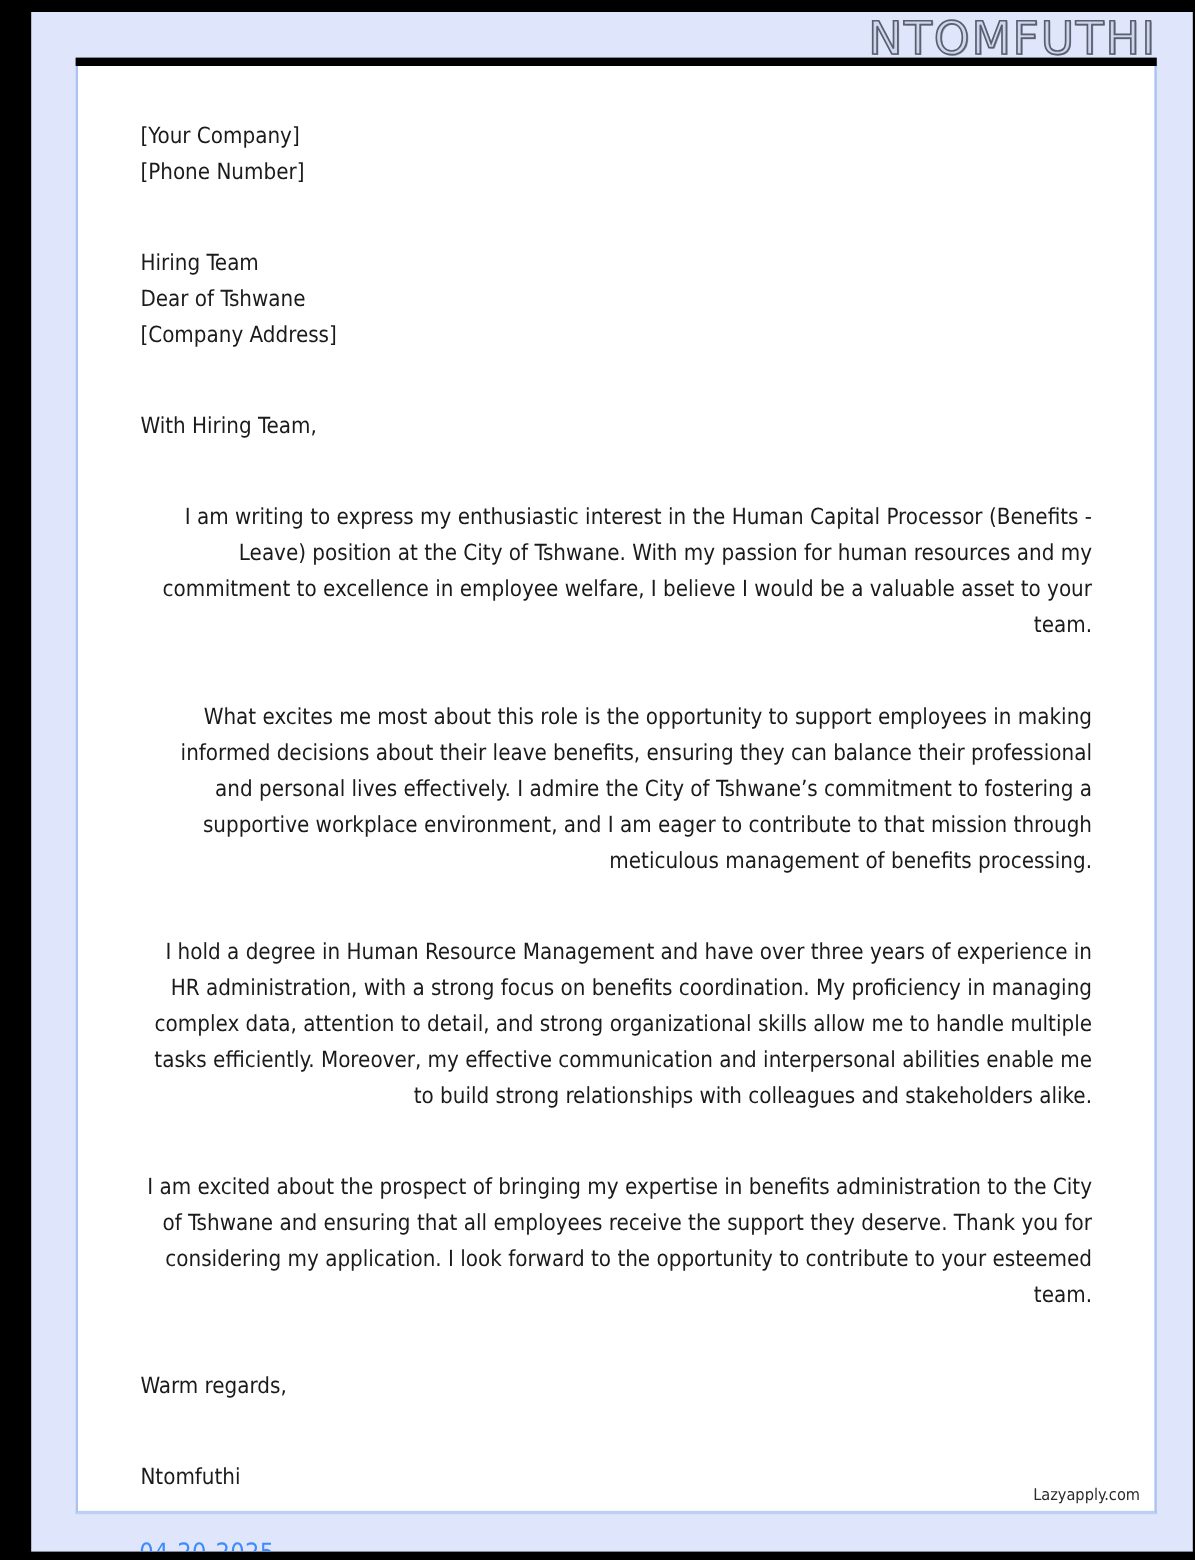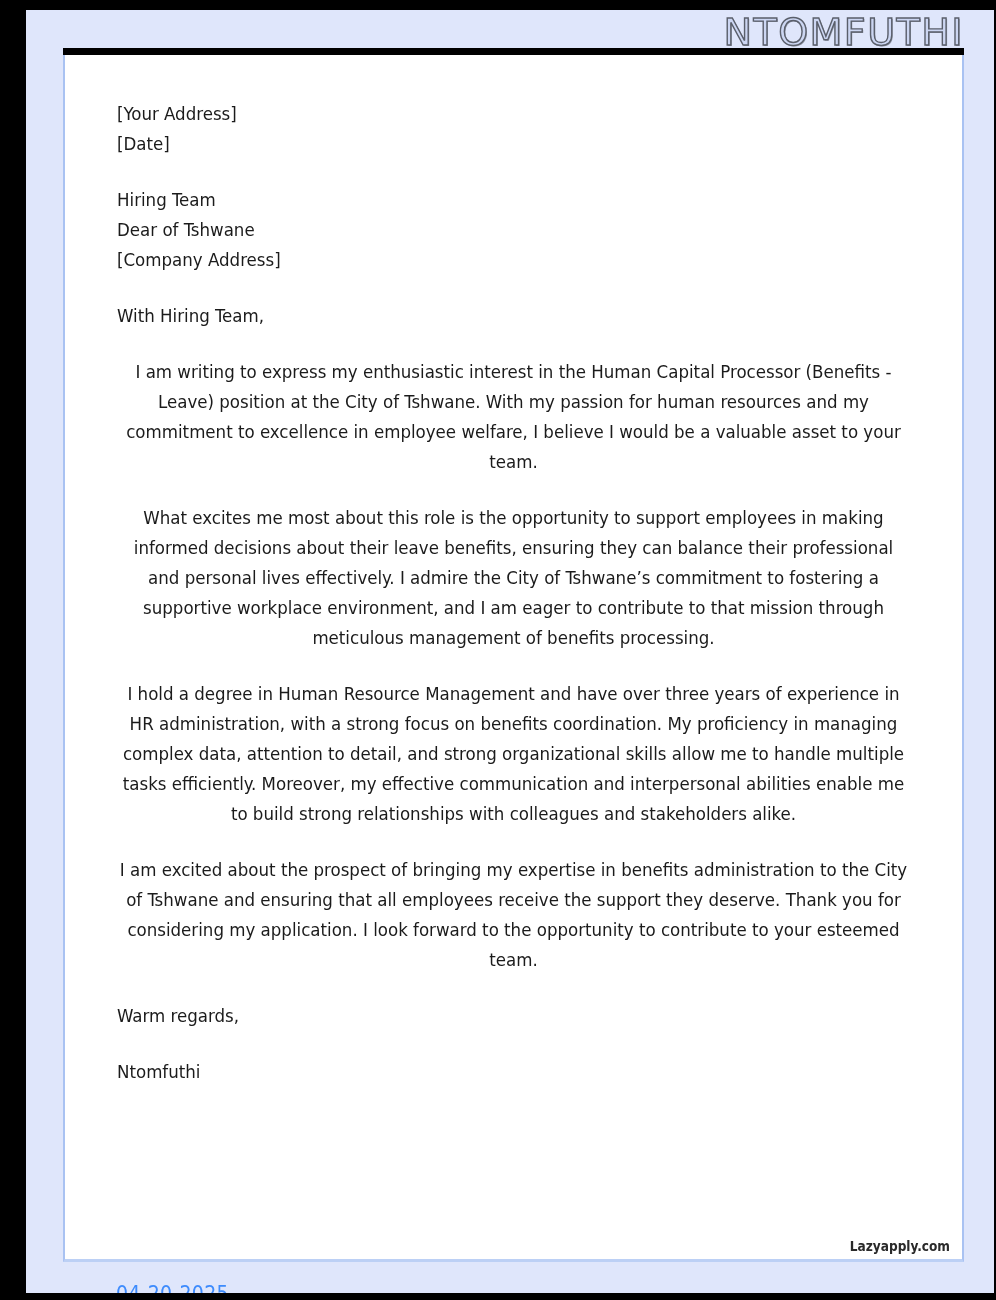--- a/index.html
+++ b/index.html
@@ -97,44 +97,43 @@
     font-size: 18.5px;
     line-height: 30px;
     color: #1b1b1b;
   }
 
   .block {
     margin: 0;
   }
 
   .block + .block {
-    margin-top: 26px;
+    margin-top: 46px;
   }
 
   .line {
     display: block;
     white-space: pre-wrap;
   }
 
   .para {
-    text-align: center;
+    text-align: right;
   }
 
   
   .lazy-mark {
     position: absolute;
     right: 12px;
     bottom: 5px;
     font-family: "DejaVu Sans Condensed", "Liberation Sans Narrow", "Liberation Sans", sans-serif;
     font-stretch: condensed;
     font-size: 13.5px;
     line-height: 16px;
     color: #2a2a2a;
     white-space: nowrap;
-    font-weight: bold;
   }
 
   
   .date-stamp {
     position: absolute;
     left: 90px;           
     top: 1272px;          
     font-family: "DejaVu Sans Condensed", "Liberation Sans Narrow", "Liberation Sans", sans-serif;
     font-stretch: condensed;
     font-size: 21px;
@@ -155,22 +154,22 @@
     </div>
 
     <div class="black-rule"></div>
 
     <div class="sheet">
       <div class="sheet-inner">
 
         <div class="letter">
 
           <div class="block">
-            <span class="line">[Your Address]</span>
-            <span class="line">[Date]</span>
+            <span class="line">[Your Company]</span>
+            <span class="line">[Phone Number]</span>
           </div>
 
           <div class="block">
             <span class="line">Hiring Team</span>
             <span class="line">Dear of Tshwane</span>
             <span class="line">[Company Address]</span>
           </div>
 
           <div class="block">
             <span class="line">With Hiring Team,</span>

